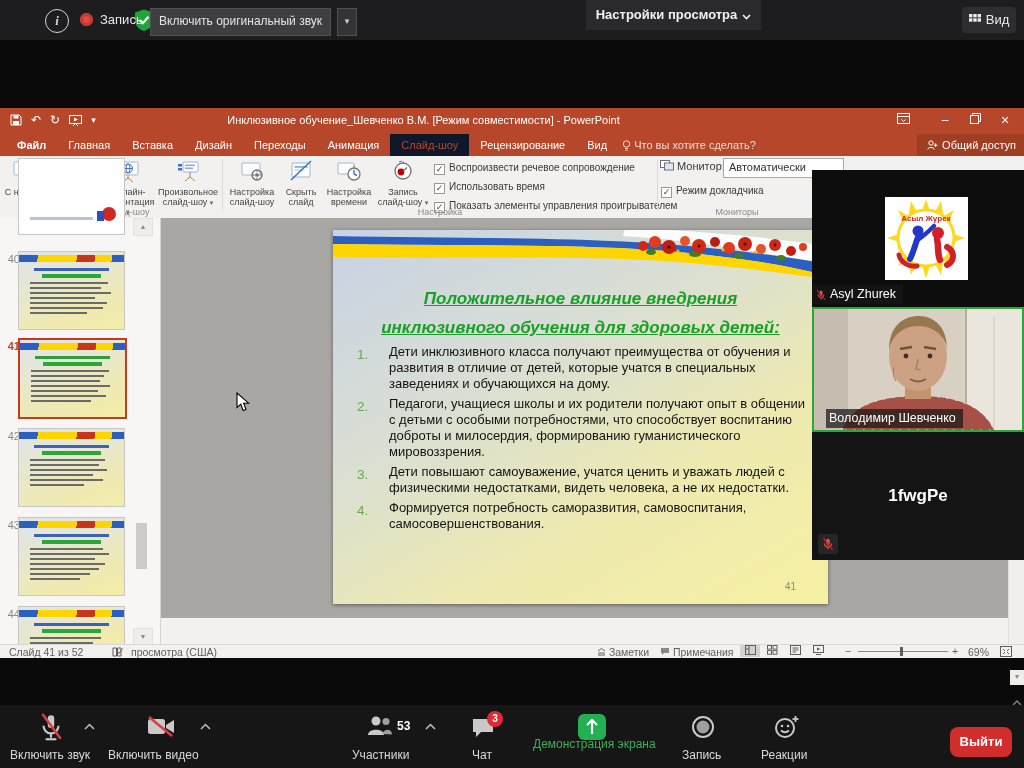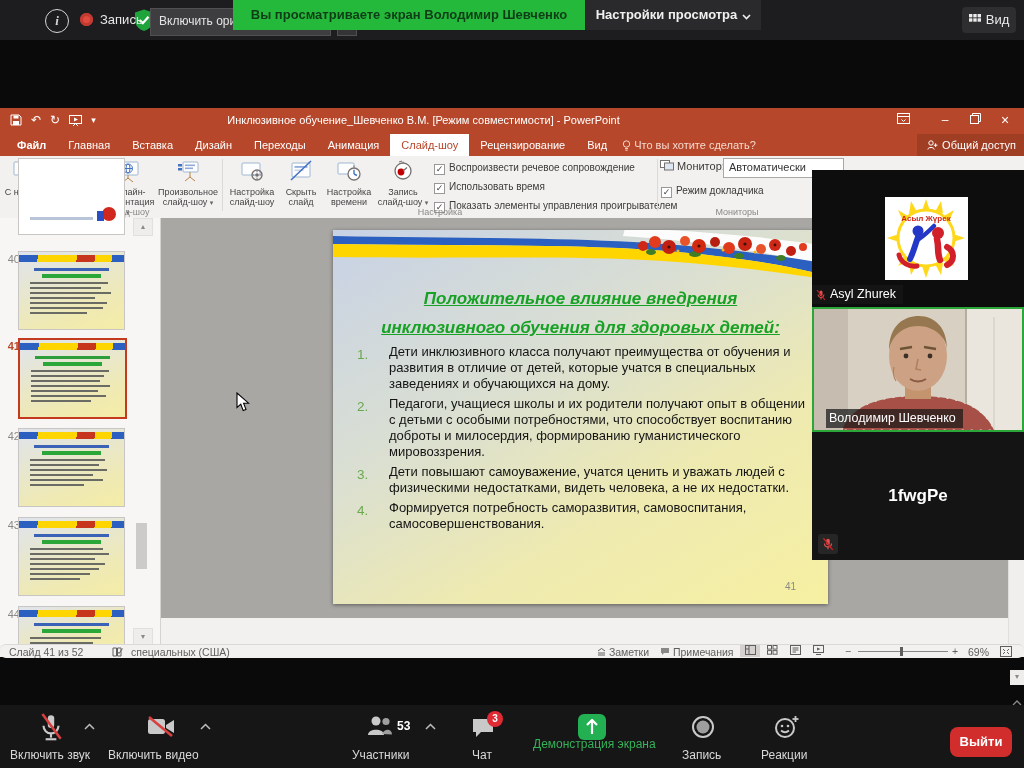--- a/index.html
+++ b/index.html
@@ -25,21 +25,21 @@
            font-size:13px;text-align:center;line-height:25px;}
   .viewbtn svg{vertical-align:-2px;margin-right:5px;}
   
   .pp{left:0;top:108px;width:1024px;height:549px;background:#f3f1f0;}
   .pp-title{left:0;top:0;width:1024px;height:26px;background:#b7472a;}
   .qat{left:10px;top:5px;color:#fff;font-size:13px;display:flex;gap:9px;align-items:center;}
   .pp-title-text{left:0;top:6px;width:847px;text-align:center;color:#fff;font-size:11px;}
   .winbtn{top:0;width:30px;height:26px;color:#fff;text-align:center;line-height:25px;font-size:12px;}
   .tabrow{left:0;top:26px;width:1024px;height:22px;background:#b7472a;display:flex;align-items:stretch;padding-left:6px;}
   .tab{color:#fff;font-size:11px;padding:5px 11px 0 11px;white-space:nowrap;}
-  .tab.active{background:#ffffff;color:#b7472a;}
+  .tab.active{background:#0f172a;color:#b7472a;}
   .tellme{color:#f5d9cf;font-size:11px;padding:5px 8px 0 4px;white-space:nowrap;}
   .sharebtn{position:absolute;right:4px;top:0;height:22px;color:#fff;font-size:11px;line-height:22px;
             padding:0 10px;background:rgba(0,0,0,.12);}
   
   .ribbon{left:0;top:48px;width:1024px;height:62px;background:#f3f1f0;border-bottom:1px solid #d2cfcd;}
   .rgroup{position:absolute;top:0;height:62px;}
   .rsep{position:absolute;top:3px;width:1px;height:52px;background:#dcdad8;}
   .rbtn{position:absolute;top:2px;text-align:center;color:#444;font-size:9px;line-height:10px;}
   .rbtn svg{display:block;margin:1px auto 2px auto;}
   .glabel{position:absolute;bottom:1px;width:100%;text-align:center;color:#8a8884;font-size:9px;}
@@ -75,21 +75,21 @@
   .sl-list{left:24px;top:114px;width:460px;}
   .sl-item{display:flex;margin-bottom:4px;}
   .sl-item .n{width:32px;color:#6aa84f;font-size:13.5px;line-height:21px;flex:none;}
   .sl-item .t{width:424px;color:#141414;font-size:13px;line-height:16px;}
   .sl-page{right:32px;bottom:12px;color:#8a8a86;font-size:10px;}
   
   .notes{left:161px;top:510px;width:847px;height:27px;background:#fbfaf9;border-top:1px solid #d5d2d0;
          color:#7d7b79;font-size:12.5px;line-height:26px;padding-left:16px;}
   .vscroll{left:1008px;top:110px;width:16px;height:427px;background:#f0efee;border-left:1px solid #e0dedc;}
   .st{left:0;top:536px;width:1024px;height:13px;background:#f3f1f0;border-top:1px solid #dbd9d7;
-      color:#605e5c;font-size:10.5px;border-radius:6px;}
+      color:#605e5c;font-size:10.5px;}
   .st-item{position:absolute;top:1px;white-space:nowrap;}
   .viewico{display:inline-block;width:20px;height:12px;text-align:center;}
   .viewico.on{background:#d4d1cf;}
   
   .vpanel{left:812px;top:170px;width:212px;height:390px;z-index:20;}
   .tile{position:absolute;left:0;width:212px;overflow:hidden;}
   .nametag{position:absolute;left:0;bottom:3px;background:rgba(24,24,24,.72);color:#fff;font-size:12.5px;
            line-height:19px;padding:0 7px 0 3px;display:flex;align-items:center;gap:3px;}
   .t1{top:0;height:137px;background:#0d0d0d;}
   .t2{top:137px;height:125px;background:#0d0d0d;border:2px solid #2ba73a;box-sizing:border-box;}
@@ -114,21 +114,20 @@
   <div class="a topbar">
     <div class="a tb-info">i</div>
     <svg class="a" style="left:132px;top:8px;" width="24" height="24" viewBox="0 0 24 24">
       <path d="M12 1.5 L21 4.5 V12 C21 17.5 17 21.5 12 23 C7 21.5 3 17.5 3 12 V4.5 Z" fill="#1fa43c"></path>
       <path d="M7.5 12 L10.8 15.2 L16.5 8.8" stroke="#fff" stroke-width="2.3" fill="none"></path>
     </svg>
     <div class="a rec-dot"></div>
     <div class="a rec-lbl">Запись</div>
     <div class="a orig-snd">Включить оригинальный звук</div>
     <div class="a orig-dd">▾</div>
-    <div class="a banner">Вы просматриваете экран Володимир Шевченко</div>
     <div class="a vset">
       <span>Настройки просмотра</span><svg width="9" height="6" viewBox="0 0 9 6">
           <polyline points="1,1 4.5,4.5 8,1" stroke="#f0f0f0" stroke-width="1.6" fill="none"></polyline>
         </svg>
     </div>
     <div class="a viewbtn">
       <svg width="12" height="12" viewBox="0 0 12 12">
           <g fill="#ececec">
             <rect x="0" y="0" width="3.4" height="3.4"></rect>
             <rect x="4.3" y="0" width="3.4" height="3.4"></rect>
@@ -463,21 +462,21 @@
         </svg>
     </div>
 
 
     <div class="a st">
       <div class="st-item" style="left:9px;">Слайд 41 из 52</div>
       <svg class="st-item" style="left:112px;top:2px;" width="11" height="10" viewBox="0 0 11 10">
           <path d="M1,1 H4.5 V9 H1 Z M5.5,1 H9 V9 H5.5 Z" fill="none" stroke="#605e5c"></path>
           <polyline points="5.5,4.5 7,6.5 10.5,1.5" fill="none" stroke="#605e5c"></polyline>
         </svg>
-      <div class="st-item" style="left:131px;">специальных (США)</div>
+      <div class="st-item" style="left:131px;">просмотра (США)</div>
       <div class="st-item" style="left:597px;">
         <svg width="9" height="8" viewBox="0 0 9 8" style="vertical-align:0;">
             <polyline points="1,3 4.5,0.5 8,3" fill="none" stroke="#605e5c"></polyline>
             <line x1="1" y1="5" x2="8" y2="5" stroke="#605e5c"></line>
             <line x1="1" y1="7" x2="8" y2="7" stroke="#605e5c"></line>
           </svg>
         <span>Заметки</span>
       </div>
       <div class="st-item" style="left:660px;">
         <svg width="10" height="9" viewBox="0 0 10 9" style="vertical-align:0;">

